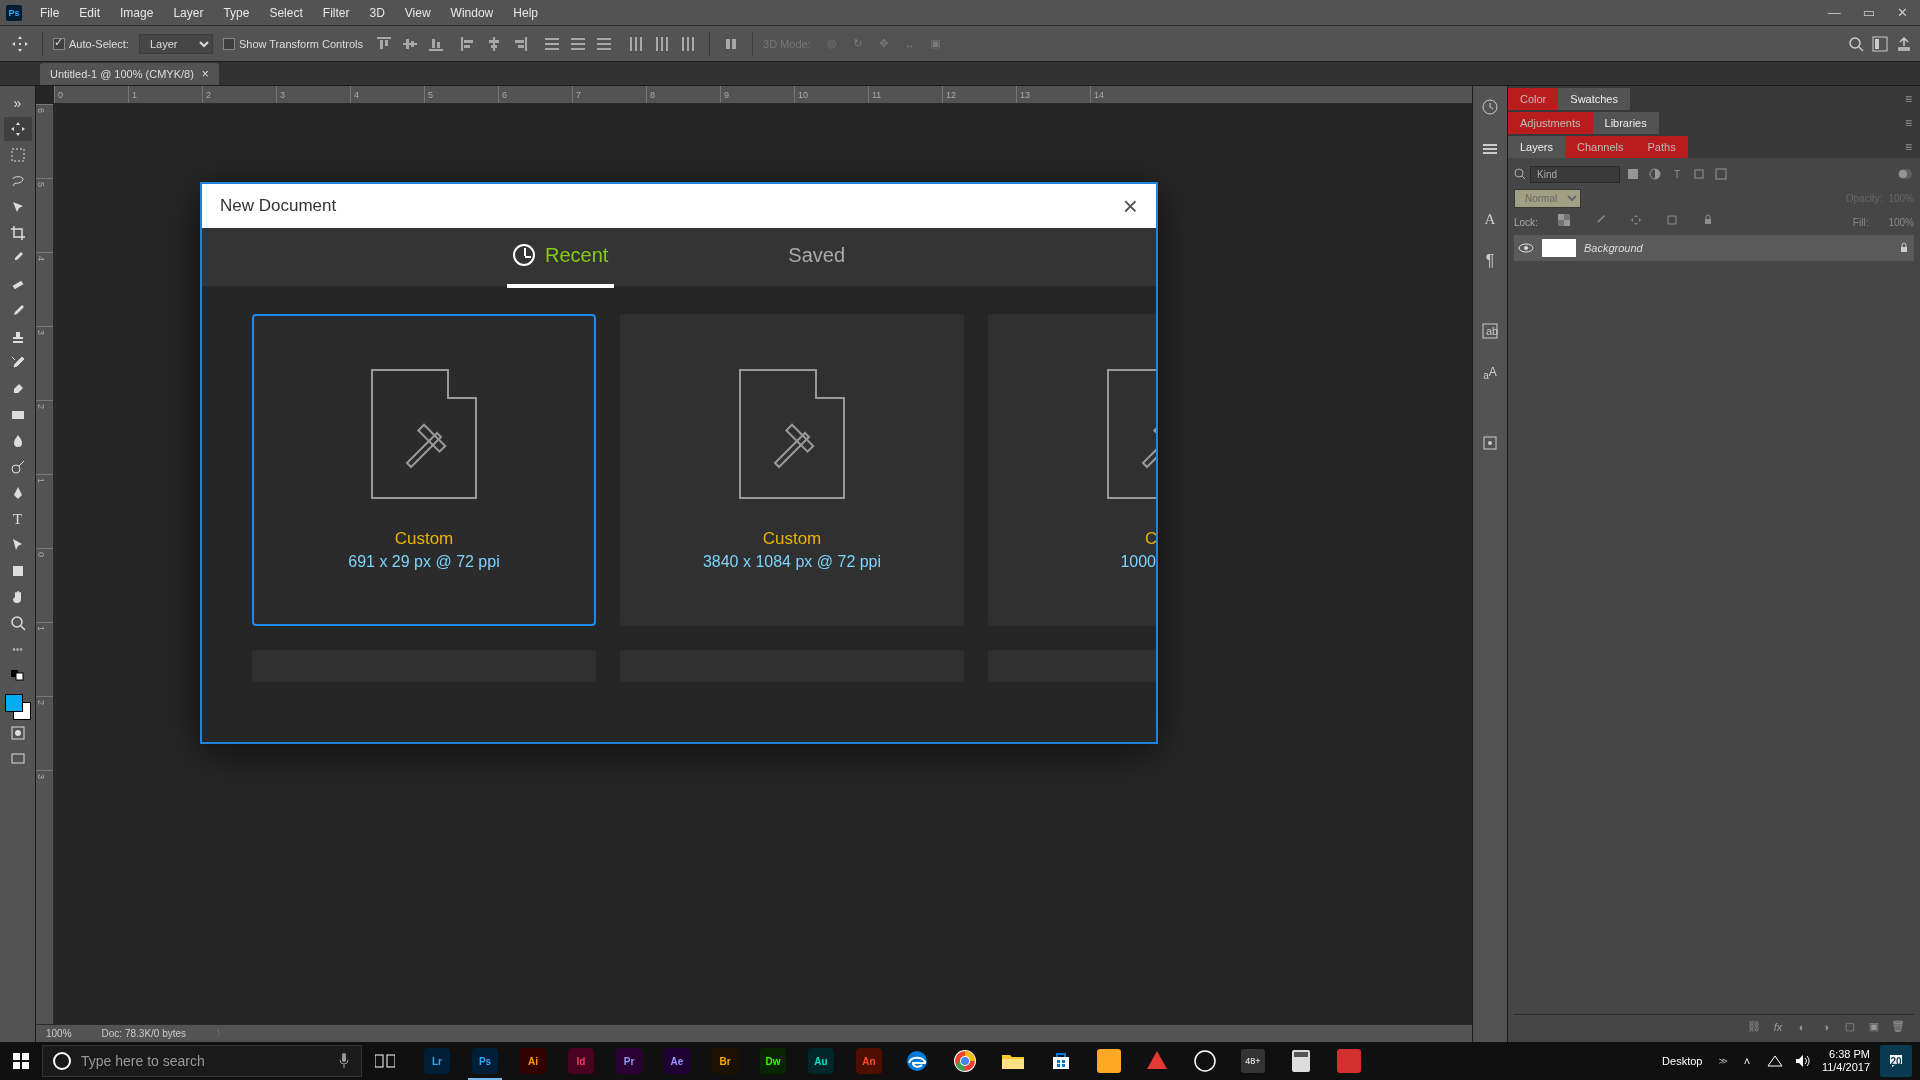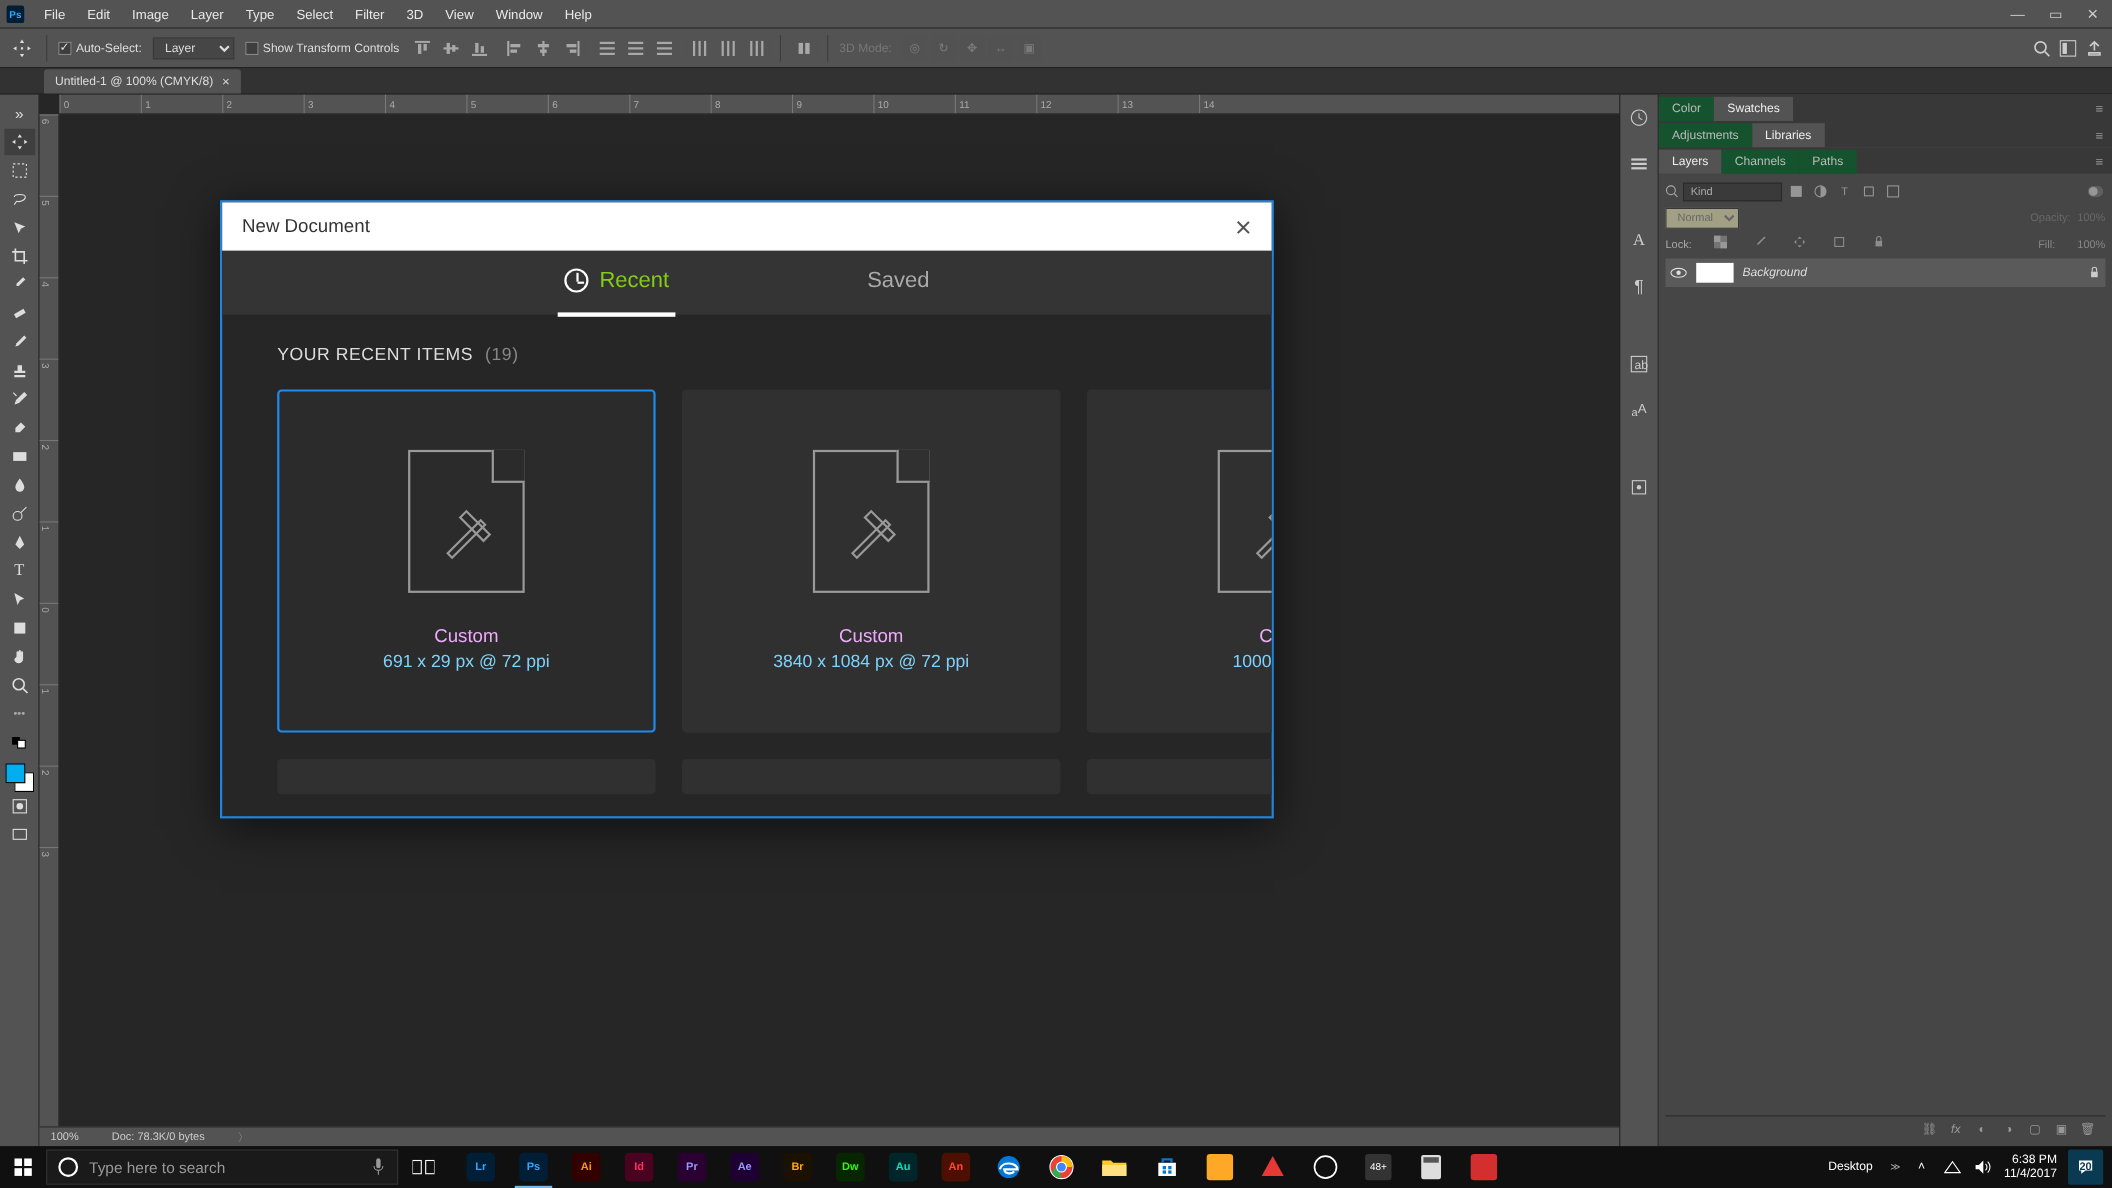--- a/index.html
+++ b/index.html
@@ -51,21 +51,21 @@
   .statusbar { position:absolute; left:36px; right:448px; bottom:38px; height:18px; background:#535353; border-top:1px solid #2a2a2a; display:flex; align-items:center; font-size:10px; color:#ccc; padding:0 10px; gap:30px;}
   .statusbar .arrow{ color:#999;}
   
   
   .dock-strip { width:36px; background:#535353; border-left:1px solid #1c1c1c; border-right:1px solid #1c1c1c; display:flex; flex-direction:column; align-items:center; padding-top:4px; gap:8px;}
   .dock-icon{ width:26px; height:26px; display:flex; align-items:center; justify-content:center; color:#ccc; margin:4px 0;}
   
   
   .panels { width:412px; background:#535353; display:flex; flex-direction:column; }
   .paneltabs { height:24px; background:#383838; display:flex; align-items:flex-end;}
-  .paneltab { font-size:11px; padding:5px 12px; color:#bbb; background:#14532d;}
+  .paneltab { font-size:11px; padding:5px 12px; color:#bbb; background:#b91c1c;}
   .paneltab.active{ background:#535353; color:#eee;}
   .paneltabs .menu-dots { margin-left:auto; padding:4px 8px; color:#999; font-size:12px;}
   .panel-body { background:#464646; padding:4px 6px;}
   
   .layers-filter { display:flex; align-items:center; gap:4px; font-size:10px; color:#aaa; padding:3px 0;}
   .layers-filter .filter-input { background:#3a3a3a; border:1px solid #2a2a2a; color:#aaa; font-size:10px; padding:2px 6px; width:90px;}
   .layers-filter .fbtn { width:18px; height:18px; background:#464646; display:flex; align-items:center; justify-content:center; opacity:.8;}
   .layers-blend { display:flex; align-items:center; gap:6px; font-size:10px; color:#888; padding:3px 0;}
   .layers-blend select{ background:#fef9c3; border:1px solid #2a2a2a; color:#888; font-size:10px; padding:2px 6px;}
   .layers-blend .disabled{ opacity:.5;}
@@ -94,21 +94,21 @@
   .modal-body { padding:28px 50px; overflow:hidden; height:calc(100% - 102px);}
   .recent-header { font-size:16px; color:#ddd; letter-spacing:.5px; margin-bottom:22px;}
   .recent-header .count{ color:#888; margin-left:6px;}
   .preset-grid { display:flex; gap:24px;}
   .preset { width:344px; height:312px; background:#303030; border:2px solid #303030; border-radius:4px; display:flex; flex-direction:column; align-items:center; justify-content:center; flex-shrink:0;}
   .preset.selected { border-color:#1d8bf0; background:#2b2b2b;}
   .preset .doc-icon { width:106px; height:130px; border:2px solid #999; position:relative; margin-bottom:30px;}
   .preset .doc-icon::before{ content:""; position:absolute; top:-2px; right:-2px; width:28px; height:28px; background:#303030; border-left:2px solid #999; border-bottom:2px solid #999;}
   .preset.selected .doc-icon::before{ background:#2b2b2b;}
   .preset .tools-cross{ position:absolute; top:50px; left:26px; width:50px; height:50px;}
-  .preset .ptitle{ color:#f0abfc; font-size:17px; margin-bottom:4px;}
+  .preset .ptitle{ color:#eab308; font-size:17px; margin-bottom:4px;}
   .preset .pdesc{ color:#7dd3fc; font-size:16px;}
   .preset-stub{ width:344px; height:32px; background:#303030; border-radius:4px; flex-shrink:0;}
   
   
   .taskbar { position:absolute; bottom:0; left:0; right:0; height:38px; background:#101010; display:flex; align-items:center;}
   .start{ width:42px; height:38px; display:flex; align-items:center; justify-content:center; color:#fff;}
   .search-box{ width:320px; height:32px; background:#1a1a1a; border:1px solid #333; display:flex; align-items:center; padding:0 10px; gap:10px; color:#999; font-size:14px;}
   .search-box .cortana{ width:18px; height:18px; border:2px solid #fff; border-radius:50%;}
   .task-icons{ display:flex; align-items:center; gap:2px; margin-left:6px;}
   .task-icon{ width:46px; height:38px; display:flex; align-items:center; justify-content:center; position:relative;}
@@ -636,24 +636,20 @@
   <div class="modal-tabs">
     <div class="modal-tab active">
       <span class="clock"></span>
       <span>Recent</span>
     </div>
     <div class="modal-tab">
       <span>Saved</span>
     </div>
   </div>
   <div class="modal-body">
-    <div class="recent-header">
-      <span>YOUR RECENT ITEMS</span>
-      <span class="count">(19)</span>
-    </div>
     <div class="preset-grid">
       <div class="preset selected">
         <div class="doc-icon">
           <svg class="tools-cross" width="50" height="50" viewBox="0 0 50 50">
               <g stroke="#999" stroke-width="2" fill="none">
                 <path d="M8 42L38 12l4 4L12 46z"></path>
                 <rect x="10" y="10" width="30" height="8" transform="rotate(45 25 25)"></rect>
               </g>
             </svg>
         </div>

